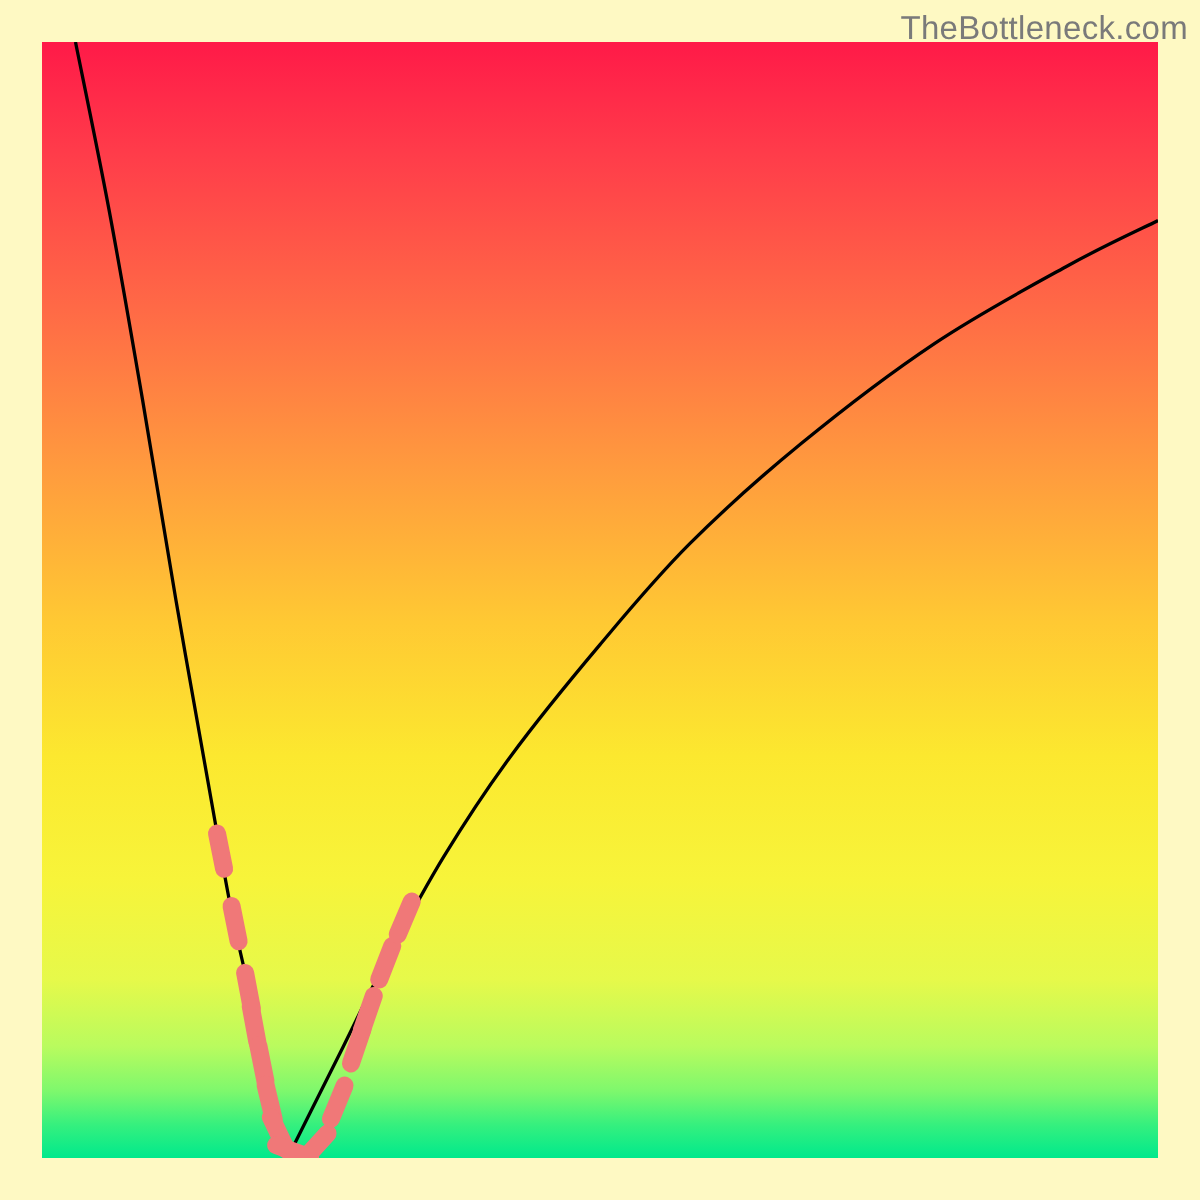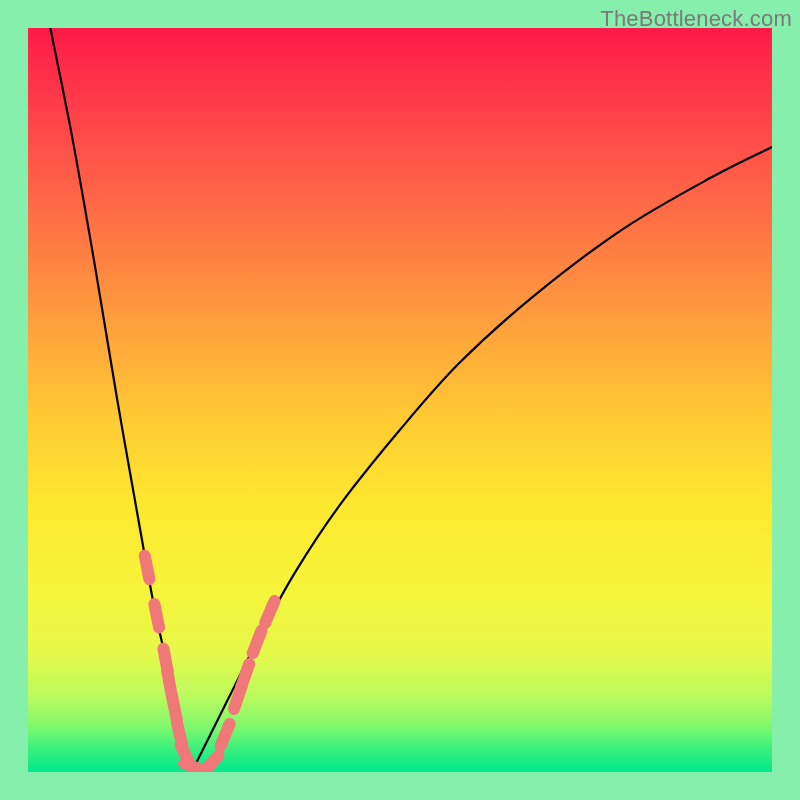--- a/index.html
+++ b/index.html
@@ -10,21 +10,21 @@
     background: #000;
     overflow: hidden;
     font-family: Arial, Helvetica, sans-serif;
   }
   .frame {
     position: absolute;
     top: 0;
     left: 0;
     width: 800px;
     height: 800px;
-    background: #86efac;
+    background: #fef9c3;
   }
   .plot {
     position: absolute;
     top: 28px;
     left: 28px;
     width: 744px;
     height: 744px;
     overflow: hidden;
   }
   .gradient {

